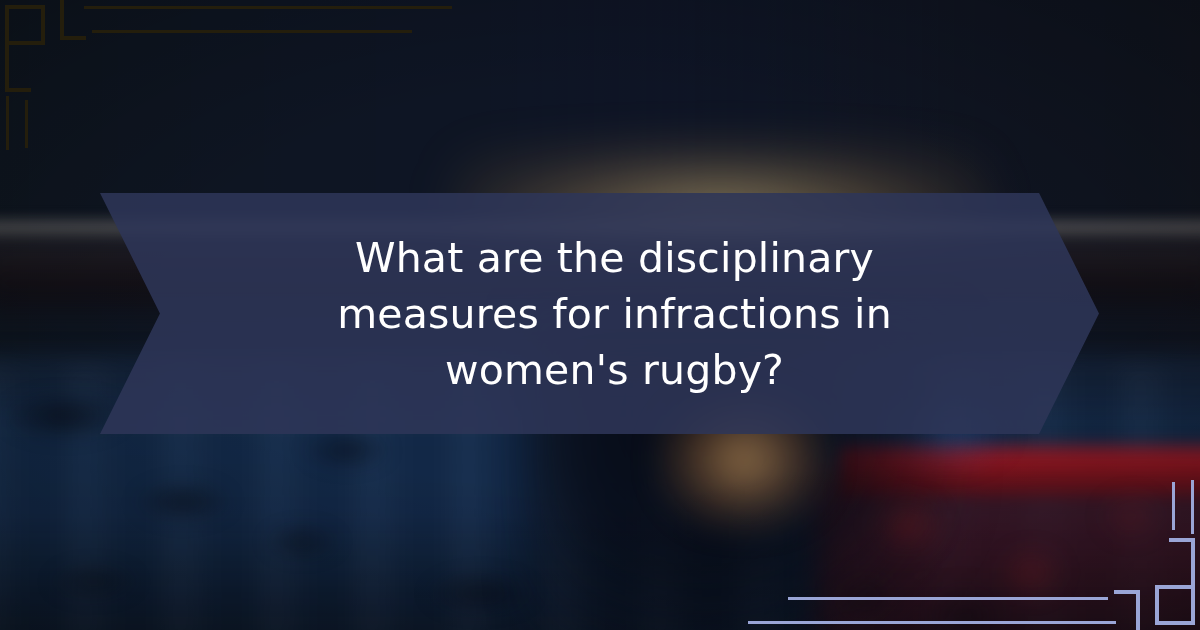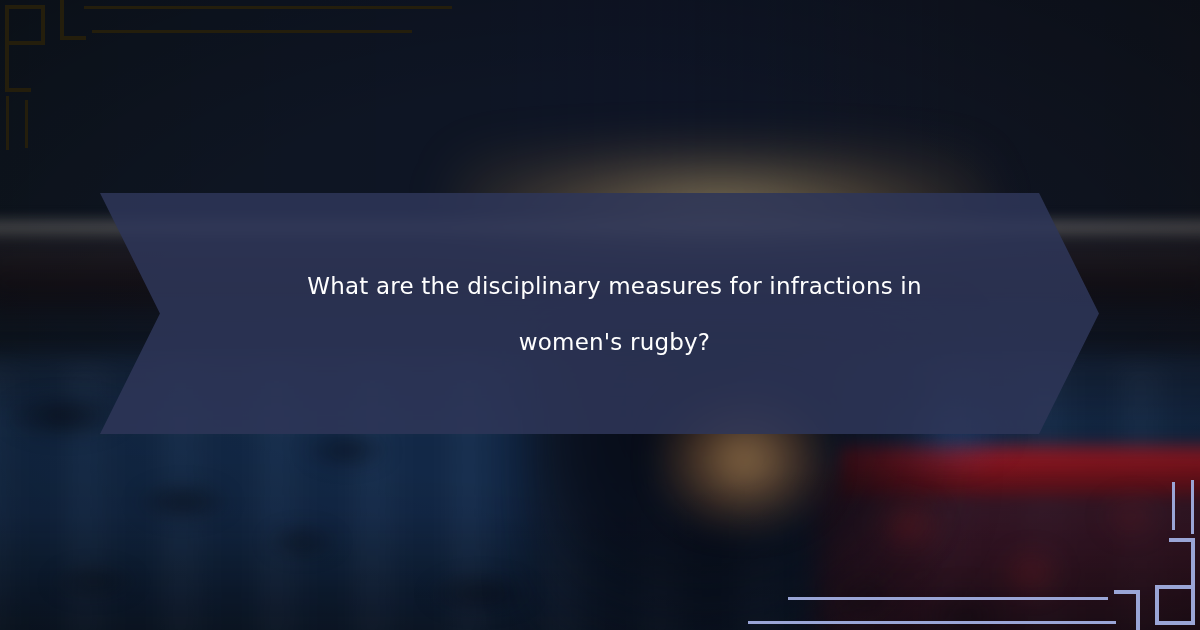--- a/index.html
+++ b/index.html
@@ -214,21 +214,21 @@
     left:100px;top:193px;width:999px;height:241px;
     background:rgba(46,54,88,0.88);
     -webkit-clip-path:polygon(0 0, 94.0% 0, 100% 50%, 94.0% 100%, 0 100%, 6.0% 50%);
     clip-path:polygon(0 0, 94.0% 0, 100% 50%, 94.0% 100%, 0 100%, 6.0% 50%);
     display:flex;align-items:center;justify-content:center;
   }
   .banner-text{
     width:700px;
     text-align:center;
     color:#ffffff;
-    font-size:23px;
+    font-size:41px;
     line-height:56px;
     font-weight:400;
     letter-spacing:.2px;
     text-rendering:optimizeLegibility;
     padding-left:30px;
   }
 </style>
 </head>
 <body>
 

